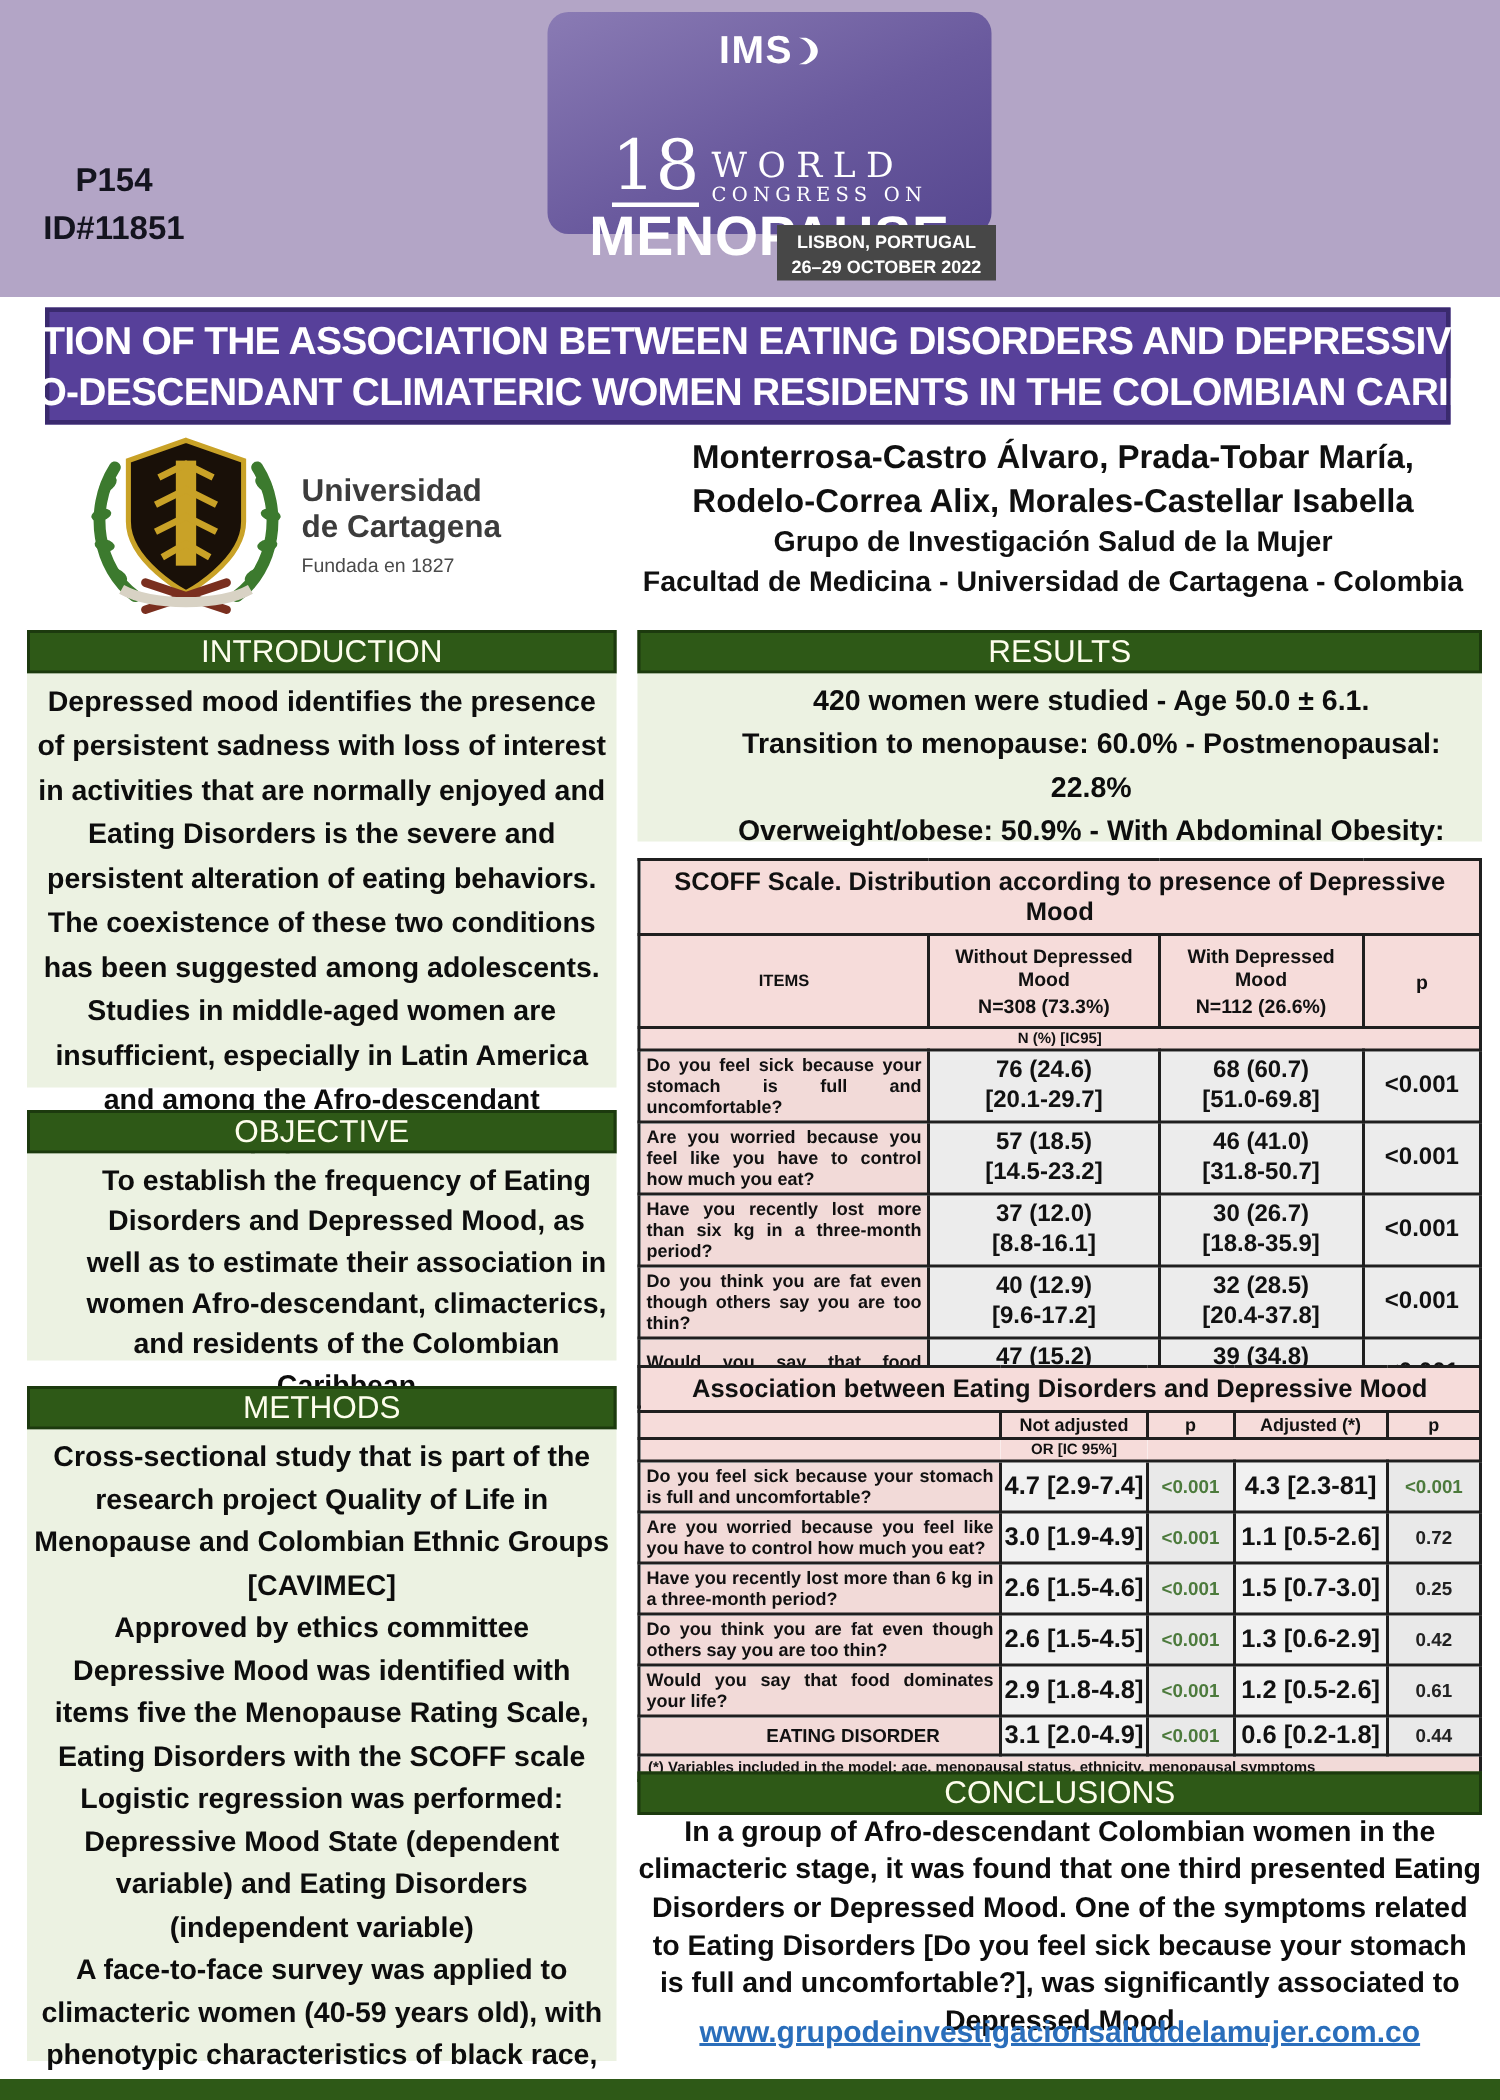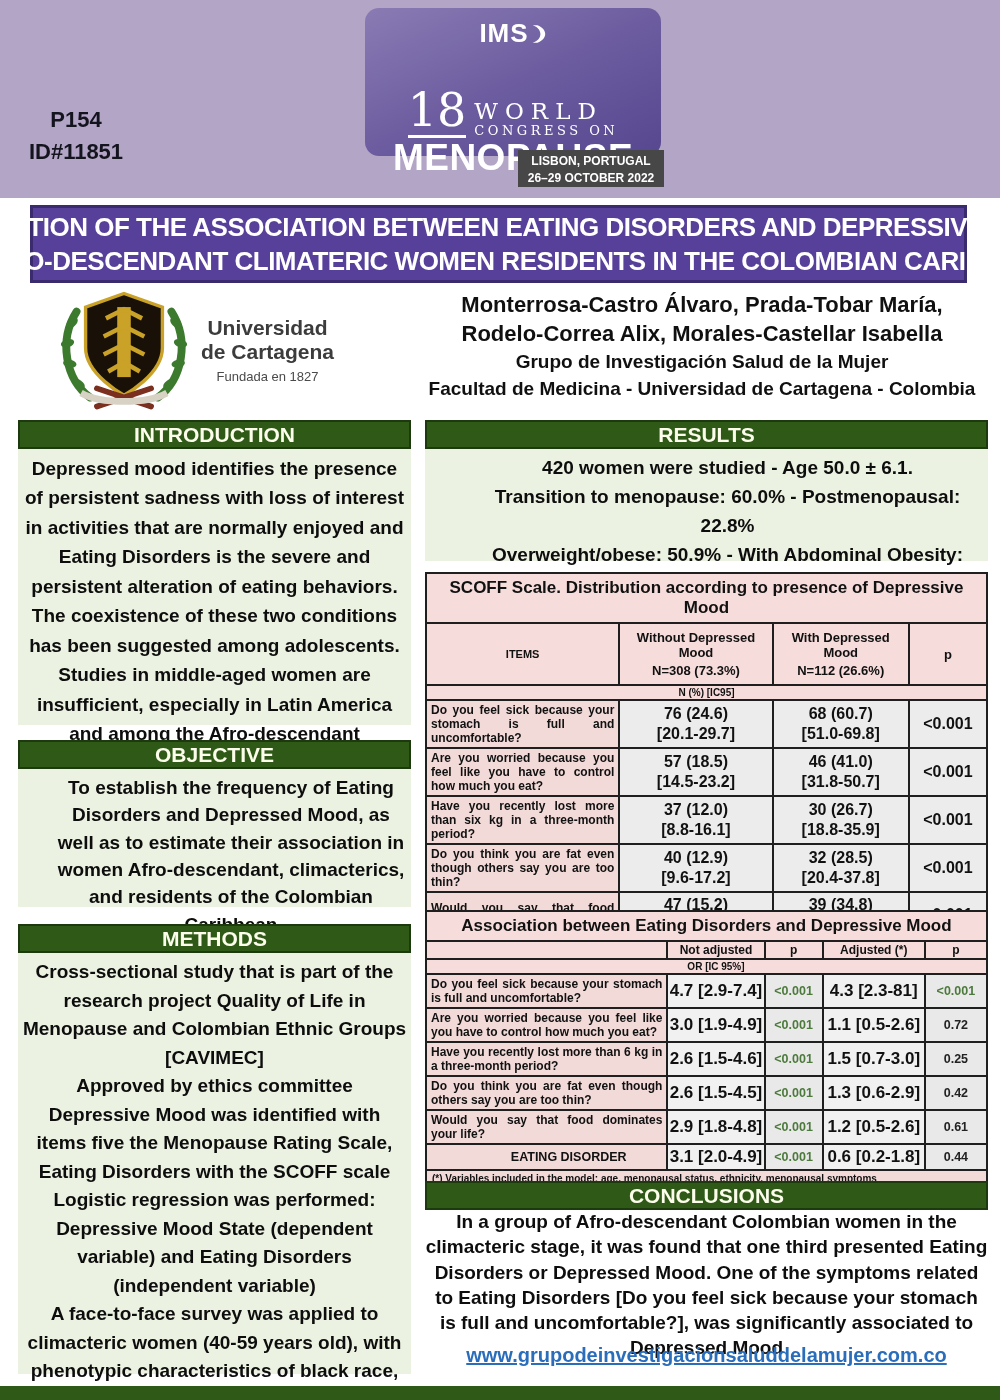--- a/index.html
+++ b/index.html
@@ -29,30 +29,30 @@
   }
   .poster-code { position:absolute; left:14px; top:104px; width:124px; text-align:center; color:#14141f; font-weight:bold; font-size:22px; line-height:1.45; }
   
   .title-banner {
     position:absolute; left:30px; top:205px; width:937px; height:78px; box-sizing:border-box;
     background:#57409a; border:3px solid #3a2a6e; display:flex; flex-direction:column; justify-content:center; align-items:center; gap:3px;
   }
   .title-line { color:#fff; font-weight:bold; font-size:26px; letter-spacing:-0.5px; white-space:nowrap; }
   
   .uni-block { position:absolute; left:55px; top:286px; width:352px; height:128px; display:flex; align-items:center; }
-  .uni-text { margin-left:8px; color:#3c3c3c;text-align:center; }
+  .uni-text { margin-left:8px; color:#3c3c3c; }
   .uni-name { font-size:21px; font-weight:bold; line-height:1.12; }
   .uni-founded { font-size:13px; margin-top:6px; color:#4a4a4a; }
   .authors-block { position:absolute; left:412px; top:290px; width:580px; text-align:center; color:#101010; }
   .auth-line { font-size:22px; font-weight:bold; line-height:1.32; }
   .auth-sub { font-size:19px; font-weight:bold; line-height:1.3; margin-top:2px; }
   
   .section-header {
     position:absolute; box-sizing:border-box; background:#2e5917; border:2px solid #1c3a0e;
-    color:#fdfdec; font-size:21px; font-weight:bold; text-align:center; height:29px; line-height:25px;
+    color:#fdfdec; font-size:21px; font-weight:normal; text-align:center; height:29px; line-height:25px;
   }
   .section-body {
     position:absolute; box-sizing:border-box; background:#ecf2e2; color:#0d0d0d;
     font-weight:bold; text-align:center; padding:5px 4px;
   }
   .lcol { left:18px; width:393px; }
   .rcol { left:425px; width:563px; }
   #intro-body   { top:449px; height:276px; font-size:19px; line-height:1.55; }
   #objective-body { top:769px; height:138px; font-size:19px; line-height:1.44;padding-left:37px; }
   #methods-body { top:953px; height:421px; font-size:19px; line-height:1.5; }

